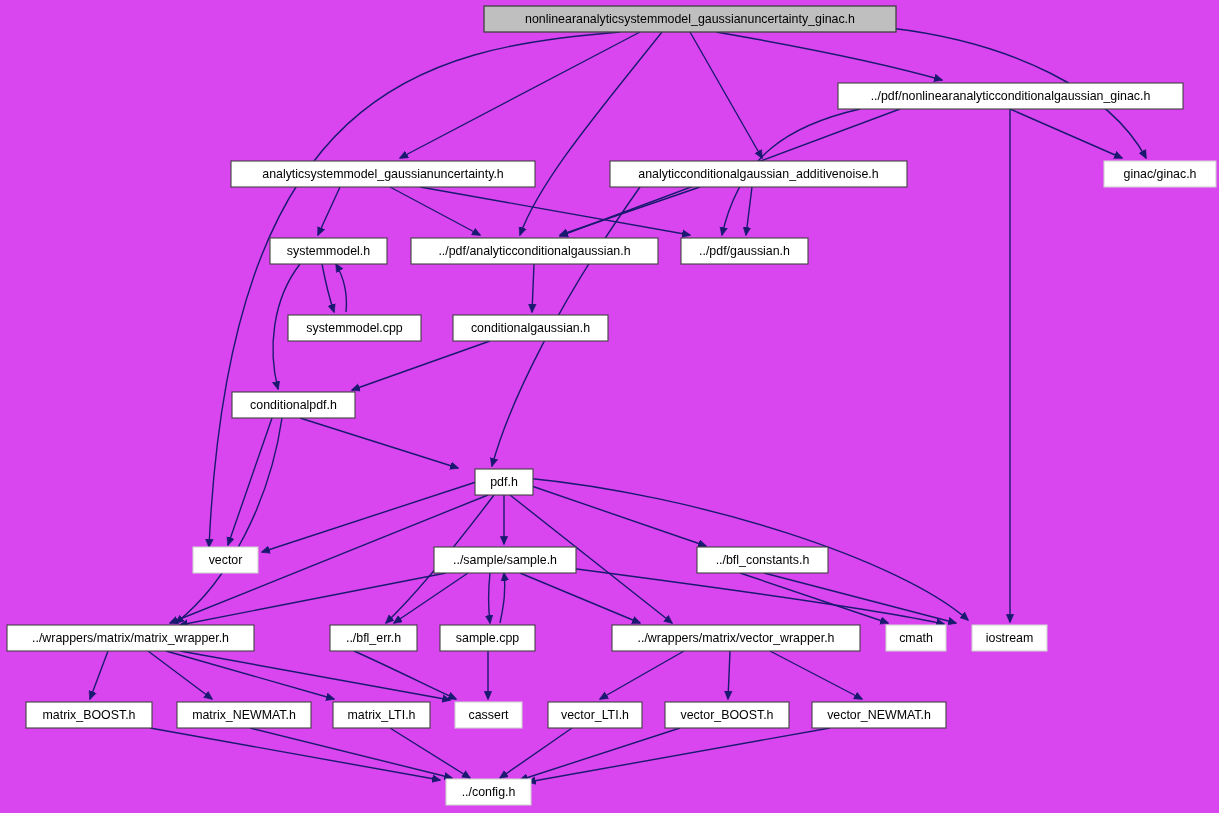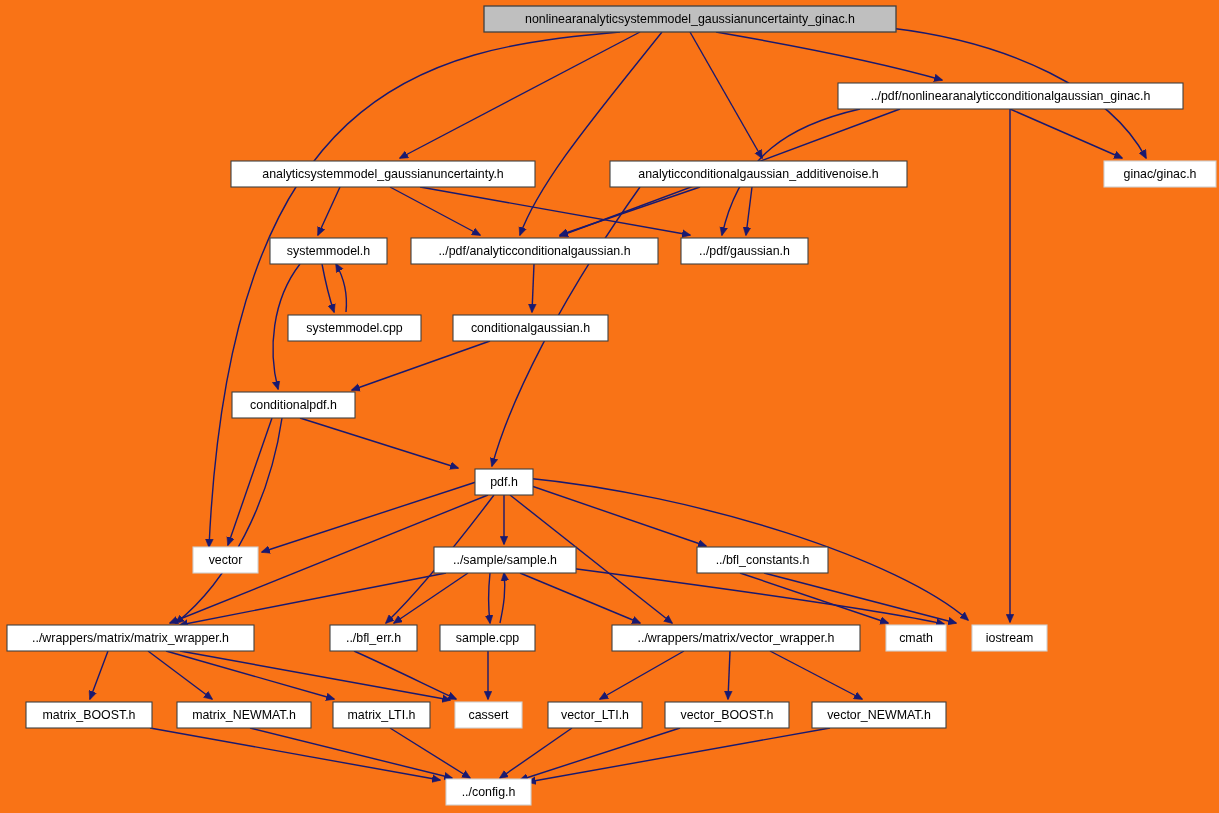--- a/index.html
+++ b/index.html
@@ -4,21 +4,21 @@
 <style>
   html, body {
     margin: 0;
     padding: 0;
     background: #ffffff;
   }
   #graph-page {
     position: relative;
     width: 1219px;
     height: 813px;
-    background: #f97316;
+    background: #d946ef;
     font-family: "Liberation Sans", sans-serif;
     overflow: hidden;
   }
   svg#dep-graph {
     position: absolute;
     top: 0;
     left: 0;
     width: 1219px;
     height: 813px;
     display: block;

